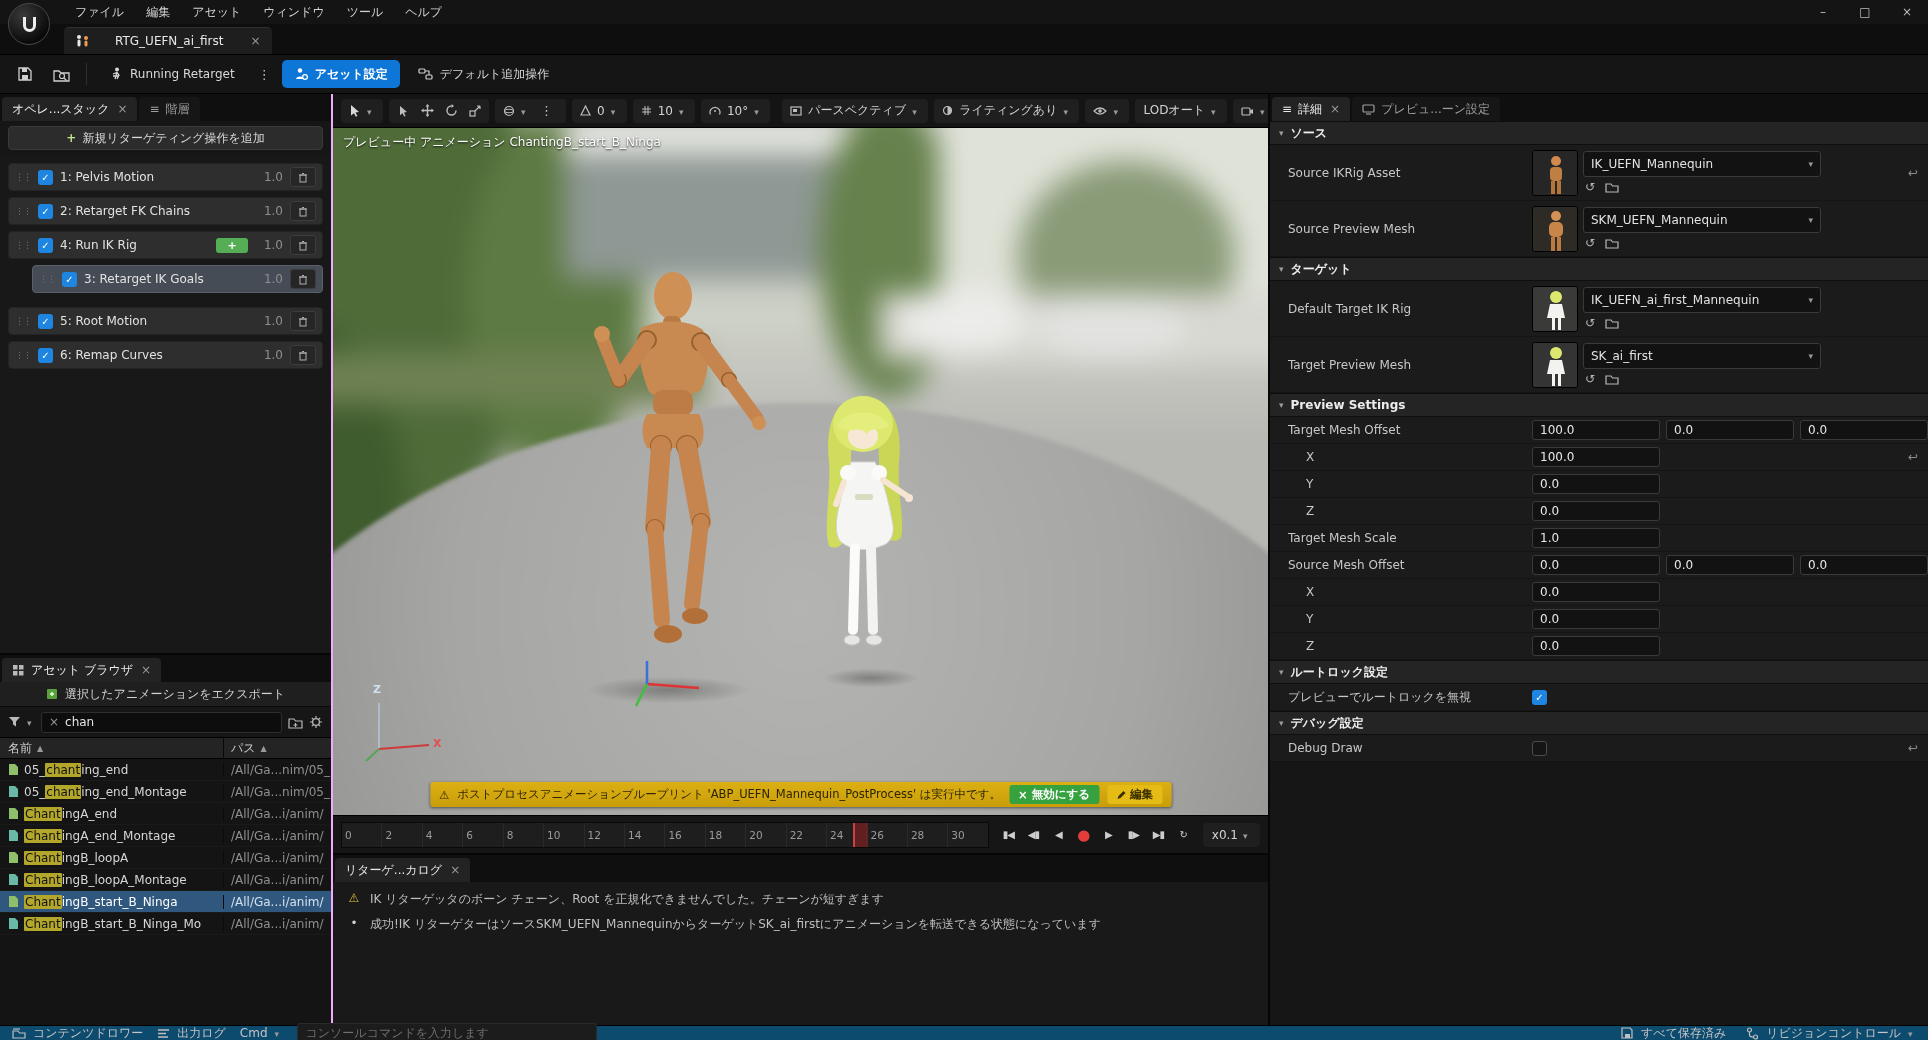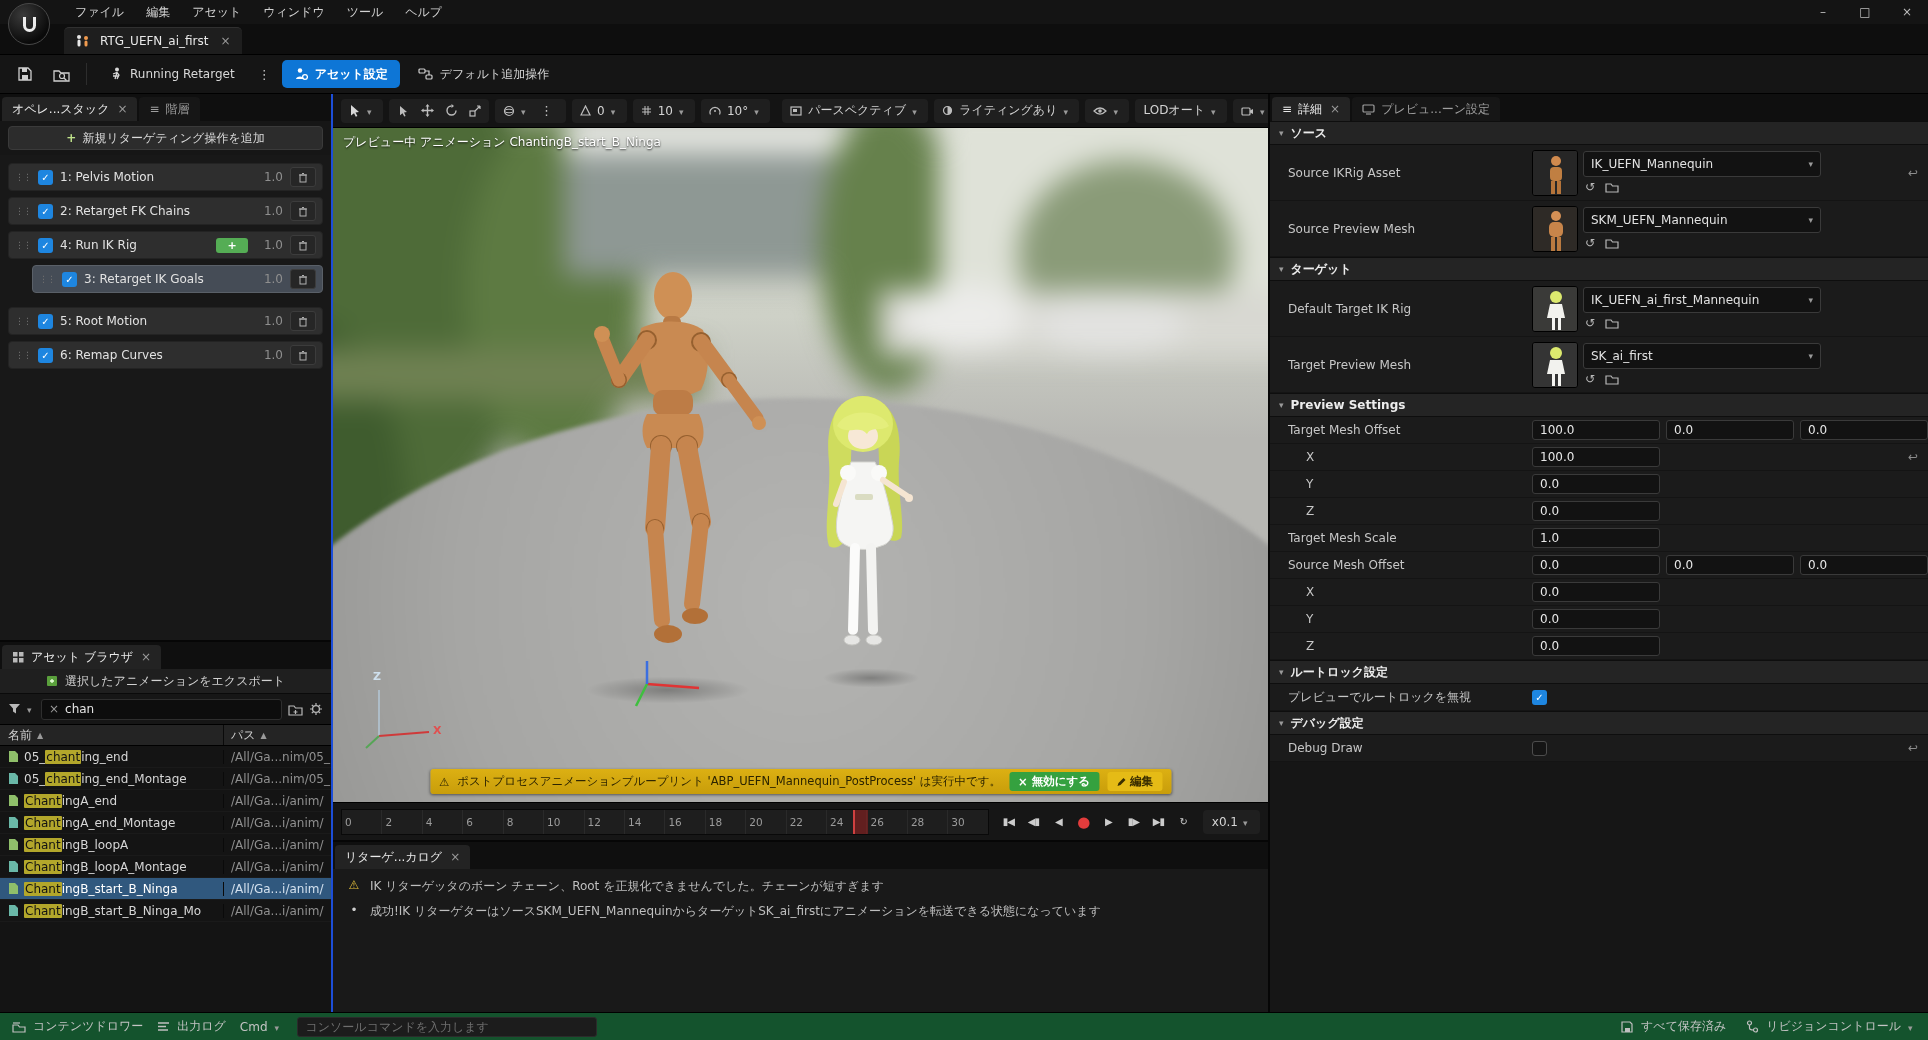--- a/index.html
+++ b/index.html
@@ -13,36 +13,36 @@
 .logo{position:absolute;left:8px;top:3px;width:42px;height:42px;border-radius:50%;
       background:radial-gradient(circle at 35% 28%,#3a3a3a,#0a0a0a 72%);border:1px solid #484848;z-index:9;
       display:flex;align-items:center;justify-content:center}
 .ushape{width:13px;height:15px;border:3px solid #ededed;border-top:none;border-radius:0 0 9px 9px}
 .mi{padding:3px 11px;color:#d2d2d2}
 .winctl{margin-left:auto;display:flex}
 .winbtn{width:42px;height:24px;display:flex;align-items:center;justify-content:center;color:#bdbdbd;font-size:12px}
 
 
 .tabbar{height:30px;background:#0e0e0e;display:flex;align-items:flex-end;padding-left:64px;flex:0 0 auto}
-.atab{height:27px;display:flex;align-items:center;gap:10px;padding:0 11px;background:#1e1e1e;
+.atab{height:27px;display:flex;align-items:center;gap:25px;padding:0 11px;background:#1e1e1e;
       border-radius:5px 5px 0 0;color:#e8e8e8;border-top:1px solid #303030}
 .xsm{color:#9a9a9a;font-size:12px;margin-left:2px}
 
 
 .toolbar{height:40px;background:#151515;border-top:1px solid #000;border-bottom:1px solid #000;
          display:flex;align-items:center;gap:6px;padding:0 10px;flex:0 0 auto}
 .tico{width:30px;height:28px;border-radius:4px;display:flex;align-items:center;justify-content:center}
 .tsep{width:1px;height:22px;background:#2d2d2d;margin:0 4px}
 .tbtn{height:28px;display:flex;align-items:center;gap:7px;padding:0 12px;border-radius:4px;color:#d8d8d8}
 .tbtn.blue{background:#0e76d6;color:#fff;border-radius:5px;font-weight:bold}
 .more{color:#c0c0c0;font-size:13px;padding:0 5px}
 
 
 .main{flex:1;display:flex;min-height:0}
-.leftcol{width:333px;background:#161616;border-right:2px solid #1d4ed8;display:flex;flex-direction:column;flex:0 0 auto}
+.leftcol{width:333px;background:#161616;border-right:2px solid #f0abfc;display:flex;flex-direction:column;flex:0 0 auto}
 .centercol{flex:1;display:flex;flex-direction:column;min-width:0}
 .rightcol{width:660px;background:#161616;border-left:2px solid #060606;display:flex;flex-direction:column;flex:0 0 auto}
 
 
 .ptabs{height:27px;background:#0f0f0f;display:flex;align-items:flex-end;gap:2px;padding:0 2px;flex:0 0 auto}
 .ptab{height:24px;display:flex;align-items:center;gap:6px;padding:0 10px;color:#9f9f9f;border-radius:4px 4px 0 0;background:#161616}
 .ptab.on{background:#232323;color:#eaeaea}
 
 
 .addop{height:24px;margin:5px 8px;background:#2c2c2c;border:1px solid #3a3a3a;border-radius:4px;
@@ -139,21 +139,21 @@
 .assetrow{min-height:56px}
 .thumb{width:46px;height:46px;border-radius:3px;background:#2c2c2c;border:1px solid #000;overflow:hidden;flex:0 0 auto}
 .pickcol{display:flex;flex-direction:column;gap:3px;width:238px}
 .dd{height:20px;background:#121212;border:1px solid #3a3a3a;border-radius:3px;display:flex;align-items:center;padding:12px 7px;color:#e2e2e2;gap:5px;white-space:nowrap;overflow:hidden}
 .dd::after{content:"▾";margin-left:auto;color:#9a9a9a;font-size:9px}
 .miniicons{display:flex;gap:10px;color:#b8b8b8;font-size:12px;padding-left:2px;align-items:center}
 .numf{width:128px;height:20px;background:#121212;border:1px solid #3a3a3a;border-radius:3px;color:#e8e8e8;padding:0 7px;font:inherit;outline:none}
 .vec{display:flex;gap:6px}
 
 
-.statusbar{height:28px;background:#14532d;border-top:1px solid #000;display:flex;align-items:center;gap:14px;padding:0 12px;flex:0 0 auto}
+.statusbar{height:15px;background:#0c4a6e;border-top:1px solid #000;display:flex;align-items:center;gap:14px;padding:0 12px;flex:0 0 auto}
 .sbitem{display:flex;align-items:center;gap:7px;color:#c4c4c4;white-space:nowrap}
 .console{width:300px;height:20px;background:#1c1c1c;border:1px solid #2b2b2b;border-radius:3px;display:flex;align-items:center;padding:0 8px}
 .console input{flex:1;background:transparent;border:none;outline:none;color:#cfcfcf;font:inherit}
 .console input::placeholder{color:#6e6e6e}
 .sbright{margin-left:auto;display:flex;gap:20px}
 </style>
 </head>
 <body>
 
 <div class="app">

